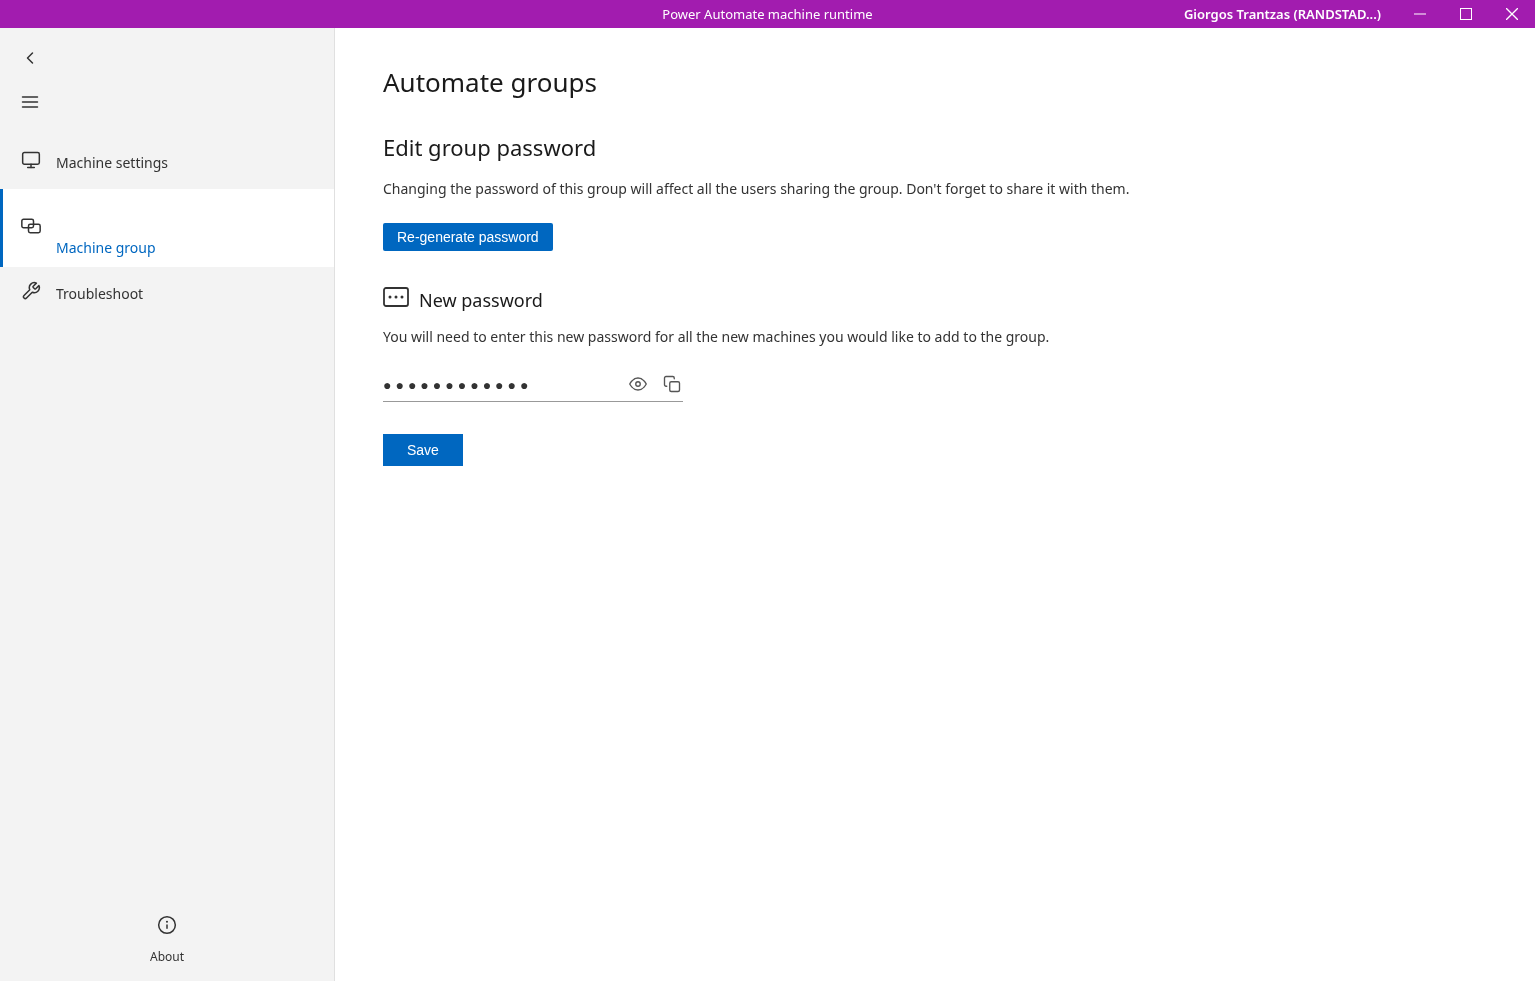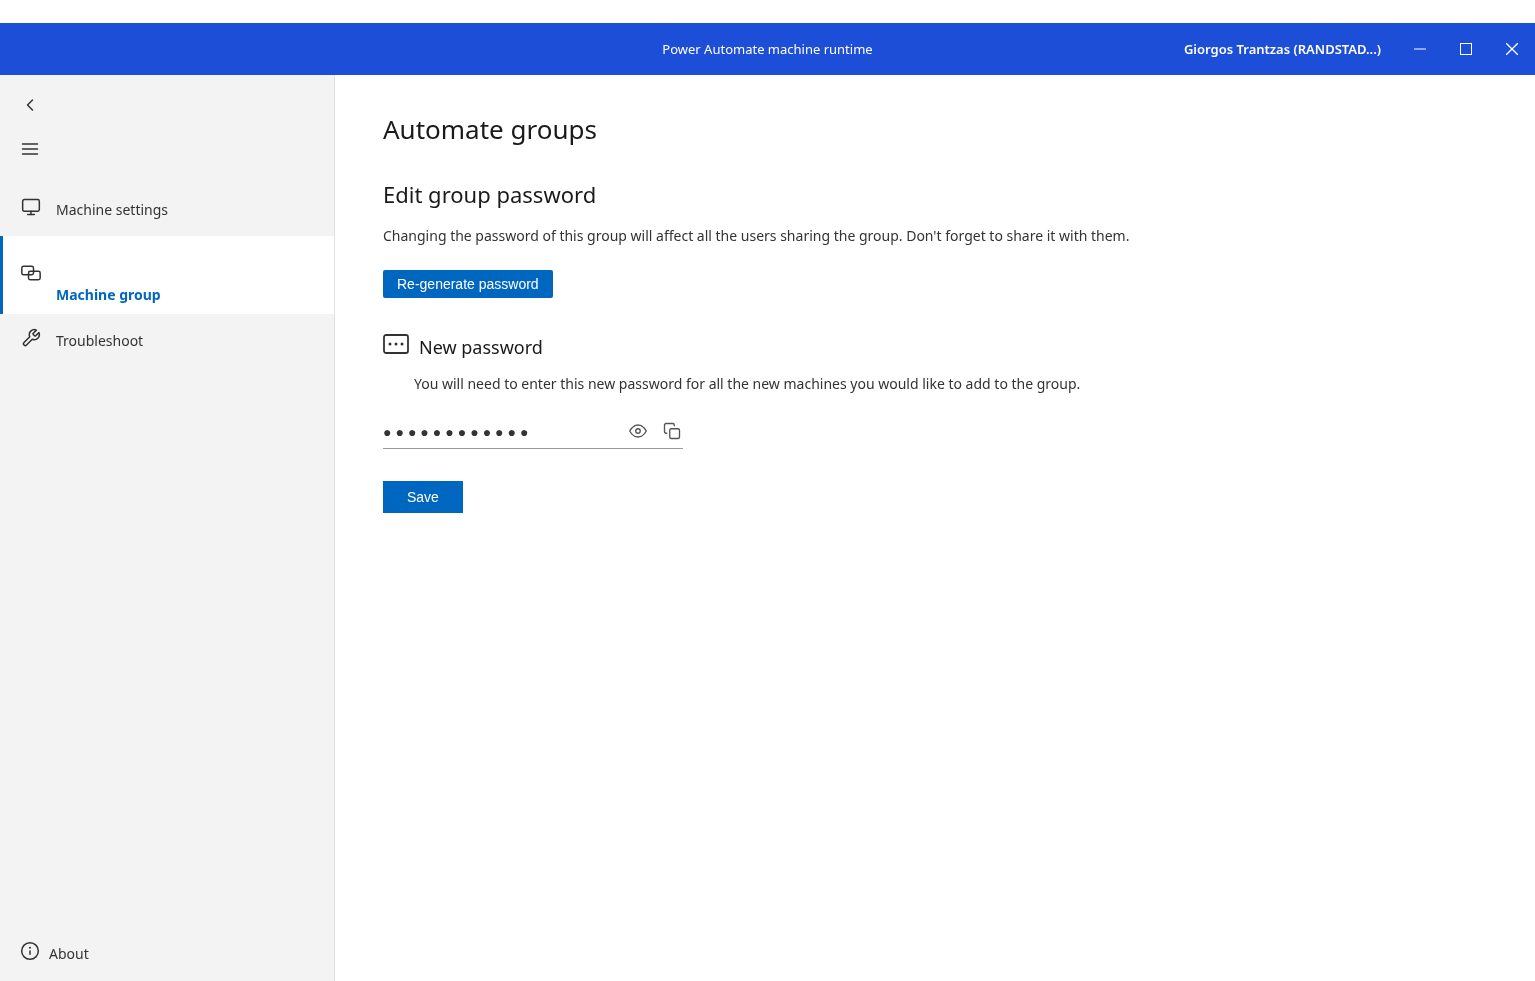--- a/index.html
+++ b/index.html
@@ -8,30 +8,29 @@
       background: #fff;
       width: 1535px;
       height: 981px;
       overflow: hidden;
       display: flex;
       flex-direction: column;
     }
 
     
     .titlebar {
-      background: #1d4ed8;
-      color: #fff;
-      height: 52px;
+      background: #a21caf;
+      color: #fff;
+      height: 28px;
       display: flex;
       align-items: center;
       justify-content: space-between;
       padding: 0 0 0 0;
       flex-shrink: 0;
       user-select: none;
-      margin-top: 23px;
     }
     .titlebar-center {
       position: absolute;
       left: 50%;
       transform: translateX(-50%);
       font-size: 13px;
       font-weight: 400;
       color: #fff;
     }
     .titlebar-right {
@@ -134,22 +133,23 @@
     .nav-item .nav-label {
       font-size: 14px;
     }
     .sidebar-bottom {
       margin-top: auto;
       padding: 16px 20px;
       display: flex;
       align-items: center;
       gap: 9px;
       cursor: pointer;
-      font-size: 14px;
-      color: #333;
+      font-size: 12px;
+      color: #333;
+      flex-direction: column;
     }
 
     
     .main-content {
       flex: 1;
       background: #fff;
       overflow-y: auto;
       padding: 36px 48px;
     }
     .page-title {
@@ -192,21 +192,20 @@
       font-size: 18px;
       font-weight: 400;
       color: #1a1a1a;
       margin-bottom: 14px;
     }
     .password-section-desc {
       font-size: 14px;
       color: #333;
       margin-bottom: 20px;
       line-height: 1.5;
-      margin-left: 31px;
     }
     .password-field-row {
       display: flex;
       align-items: center;
       gap: 12px;
       padding: 6px 0;
       border-bottom: 1px solid #999;
       width: fit-content;
       min-width: 300px;
       margin-bottom: 32px;
@@ -311,21 +310,21 @@
         <span class="nav-label">Machine settings</span>
       </div>
 
       <div class="nav-item active">
         <span class="nav-icon">
           <svg class="svg-icon" viewBox="0 0 24 24" stroke="#0067c0">
             <rect x="1" y="4" width="14" height="10" rx="2"></rect>
             <rect x="9" y="10" width="14" height="10" rx="2"></rect>
           </svg>
         </span>
-        <span class="nav-label" style="color:#0067c0;font-weight:700;margin-top:39px;">Machine group</span>
+        <span class="nav-label" style="color:#0067c0;font-weight:400;margin-top:39px;">Machine group</span>
       </div>
 
       <div class="nav-item">
         <span class="nav-icon">
           <svg class="svg-icon" viewBox="0 0 24 24" stroke="#555">
             <path d="M14.7 6.3a1 1 0 0 0 0 1.4l1.6 1.6a1 1 0 0 0 1.4 0l3.77-3.77a6 6 0 0 1-7.94 7.94l-6.91 6.91a2.12 2.12 0 0 1-3-3l6.91-6.91a6 6 0 0 1 7.94-7.94l-3.76 3.76z"></path>
           </svg>
         </span>
         <span class="nav-label">Troubleshoot</span>
       </div>

